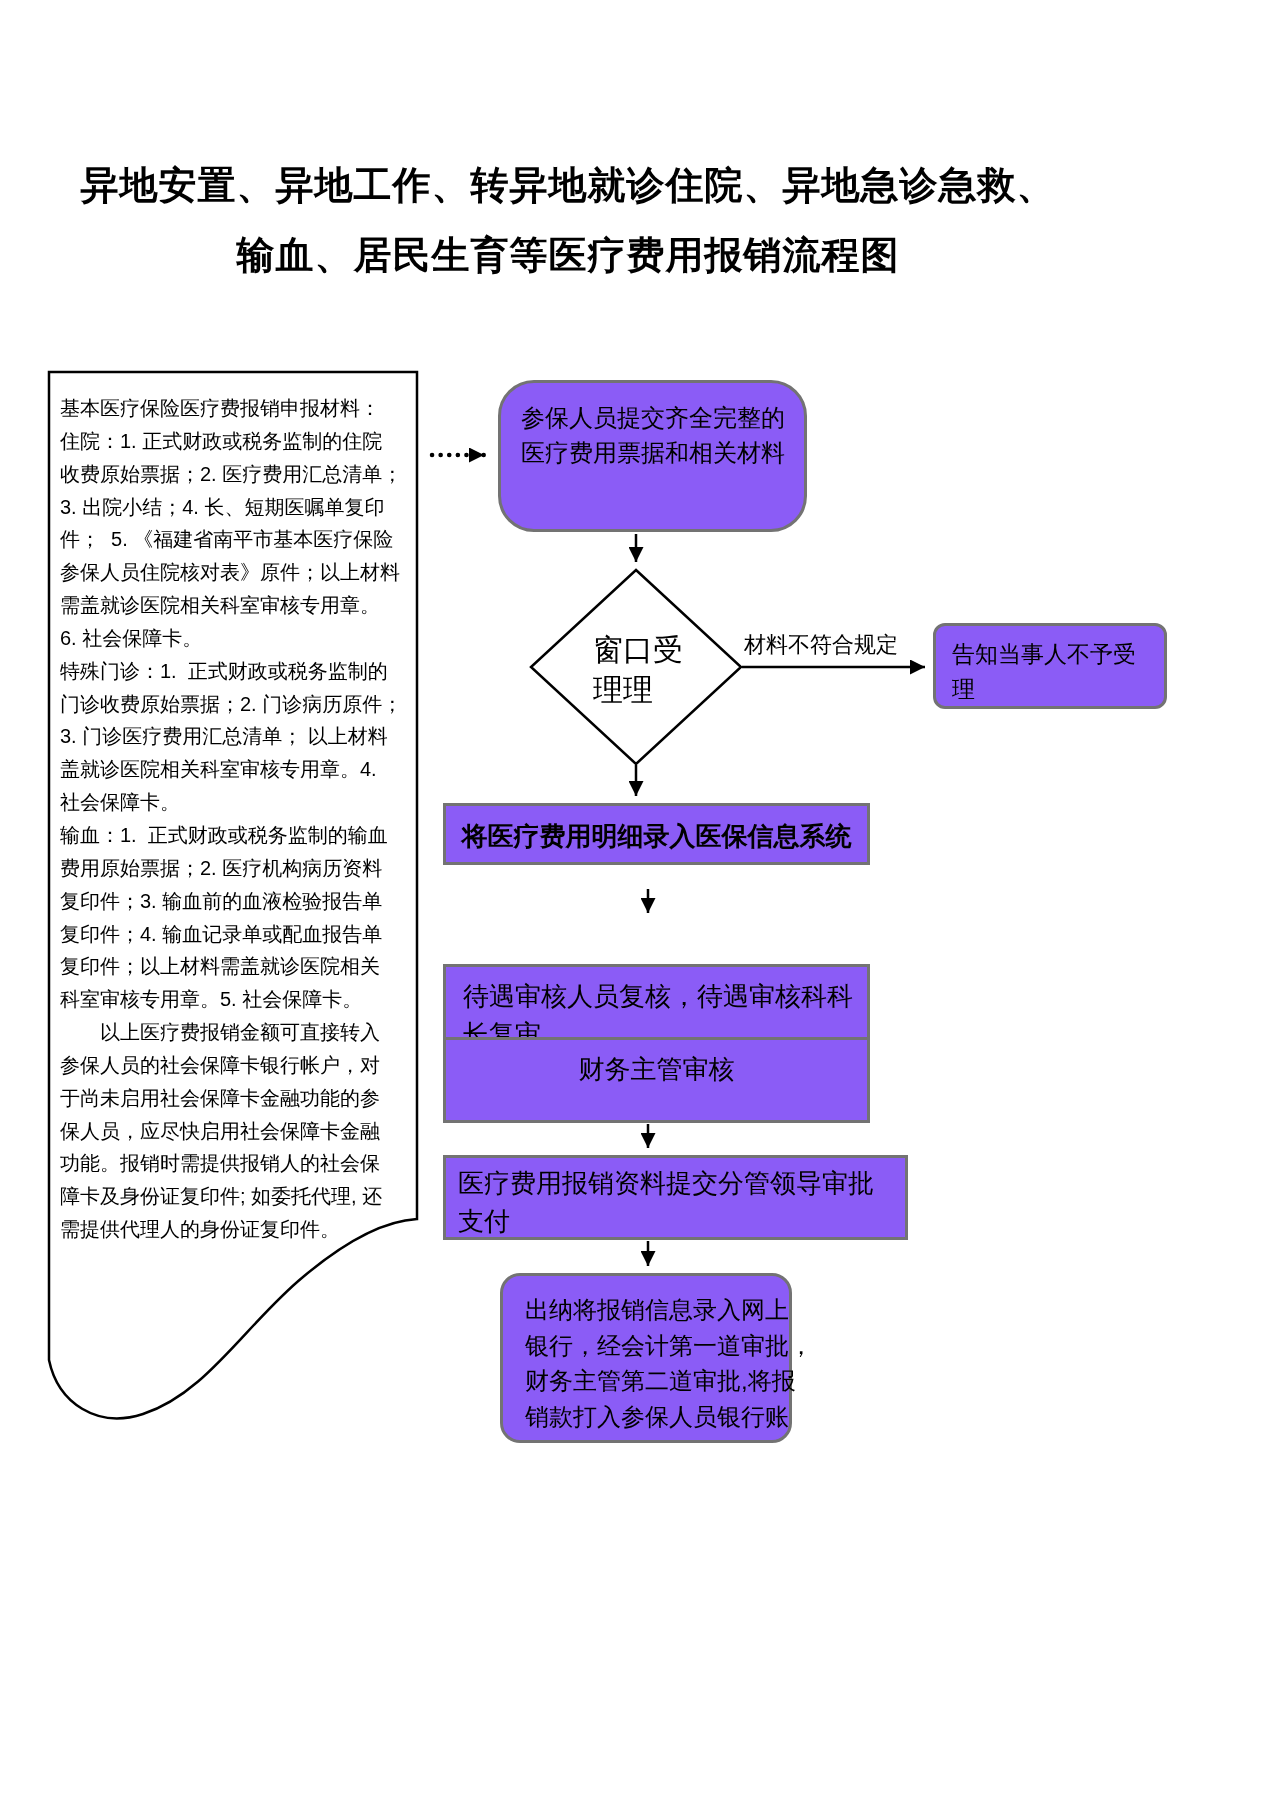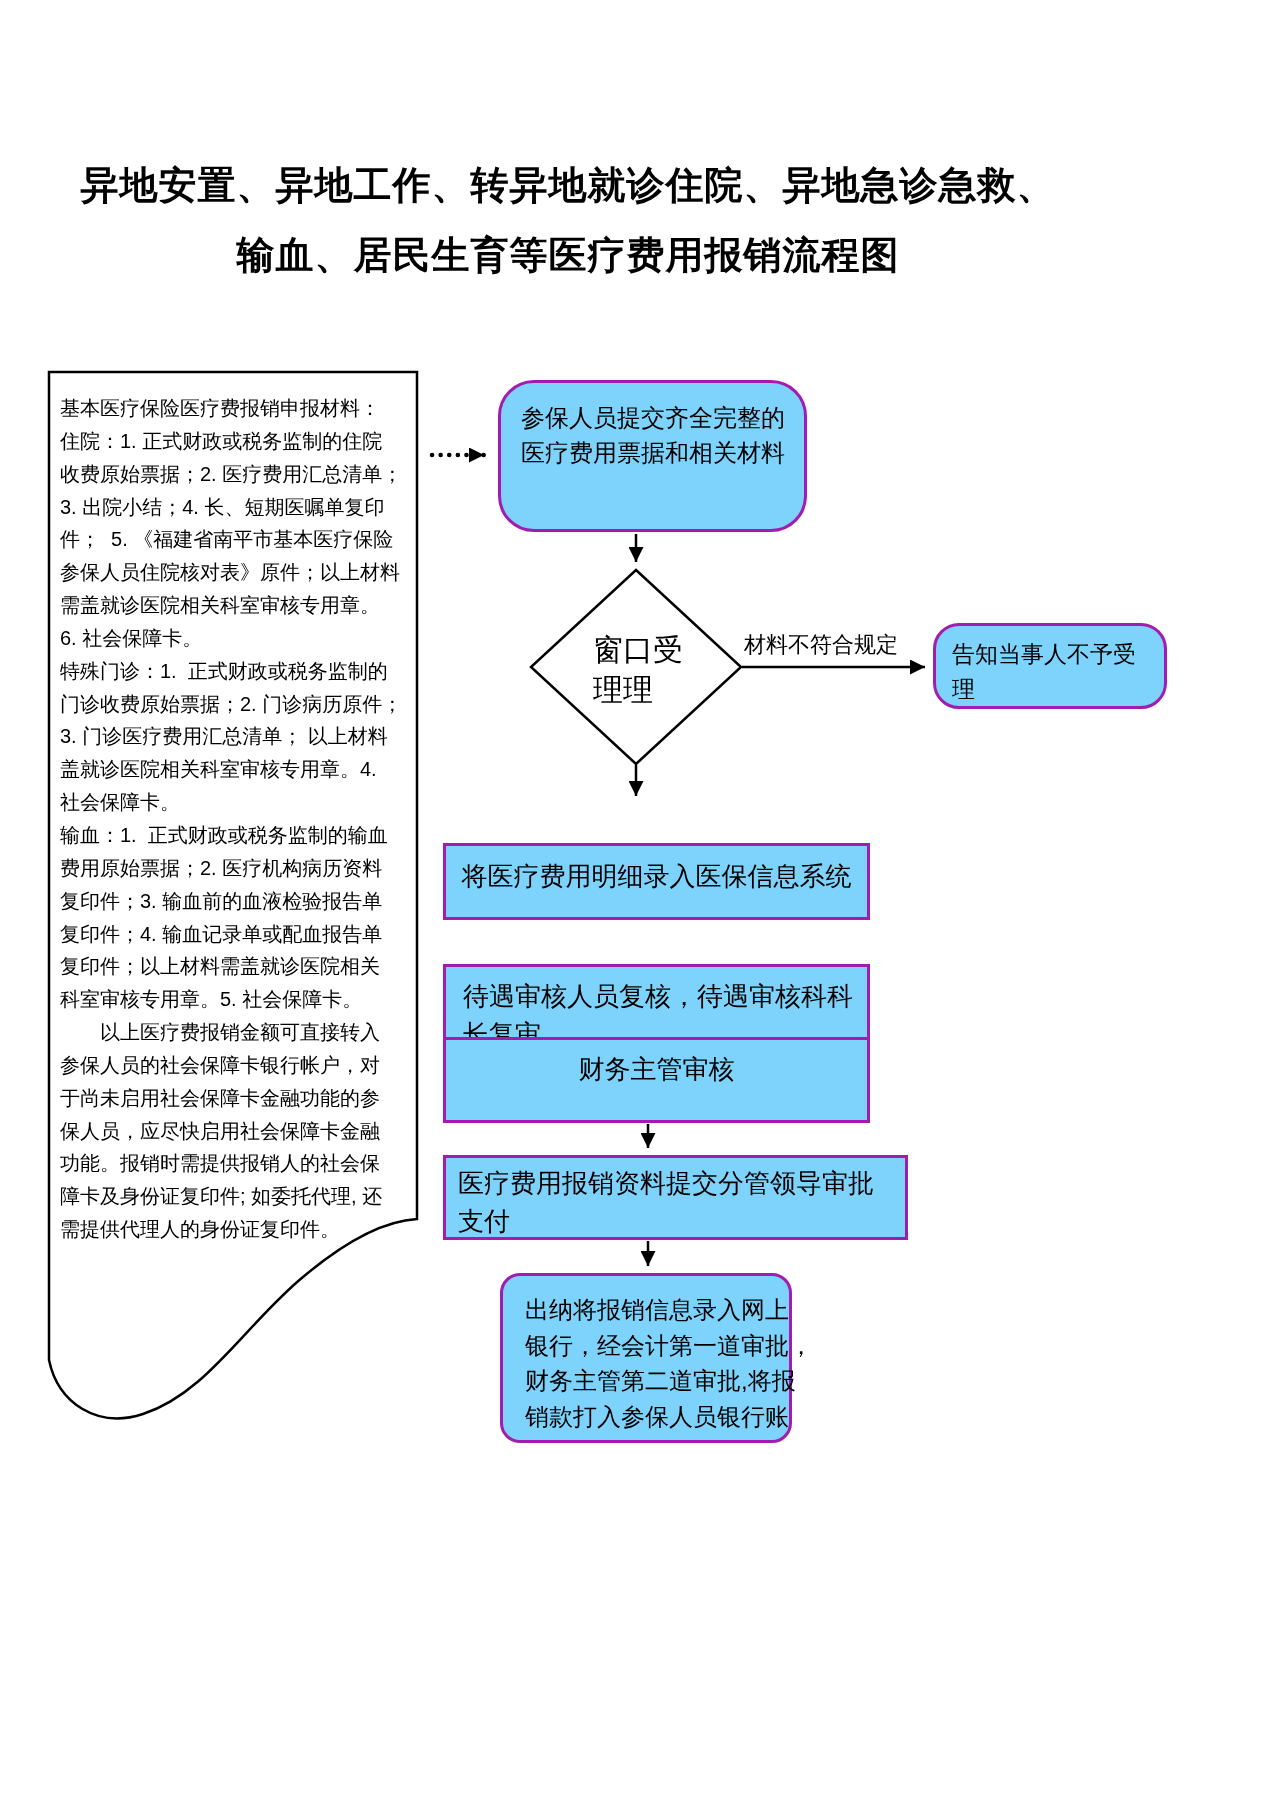--- a/index.html
+++ b/index.html
@@ -34,32 +34,32 @@
     position: absolute;
     left: 60px;
     top: 392px;
     width: 354px;
     font-size: 20px;
     line-height: 32.85px;
   }
   .note-text div { white-space: pre; }
   .box {
     position: absolute;
-    border: 3px solid #a21caf;
-    background: #7dd3fc;
+    border: 3px solid #737373;
+    background: #8b5cf6;
     box-sizing: border-box;
   }
   .lbl { white-space: pre; }
   .start-box { left: 498px; top: 380px; width: 309px; height: 152px; border-radius: 36px; }
   .start-box .lbl { padding: 17px 0 0 20px; font-size: 24px; line-height: 35px; }
-  .reject-box { left: 933px; top: 623px; width: 234px; height: 86px; border-radius: 26px; }
+  .reject-box { left: 933px; top: 623px; width: 234px; height: 86px; border-radius: 12px; }
   .reject-box .lbl { padding: 11px 0 0 16px; font-size: 23px; line-height: 35px; }
   .step { left: 443px; width: 427px; }
   .step .lbl { font-size: 26px; line-height: 38px; }
-  .step1 { top: 843px; height: 77px; }
+  .step1 { top: 803px; height: 62px; font-weight: bold; }
   .step1 .lbl { padding-top: 11px; text-align: center; }
   .step2 { top: 920px; height: 84px; margin-top: 44px; }
   .step2 .lbl { padding: 10px 0 0 17px; }
   .step3 { top: 1037px; height: 86px; }
   .step3 .lbl { padding-top: 10px; text-align: center; }
   .step4 { top: 1155px; width: 465px; height: 85px; }
   .step4 .lbl { padding: 6px 0 0 12px; }
   .end-box { left: 500px; top: 1273px; width: 292px; height: 170px; border-radius: 20px; }
   .end-box .lbl { padding: 16px 0 0 22px; font-size: 24px; line-height: 35.5px; }
   .decision-label {

